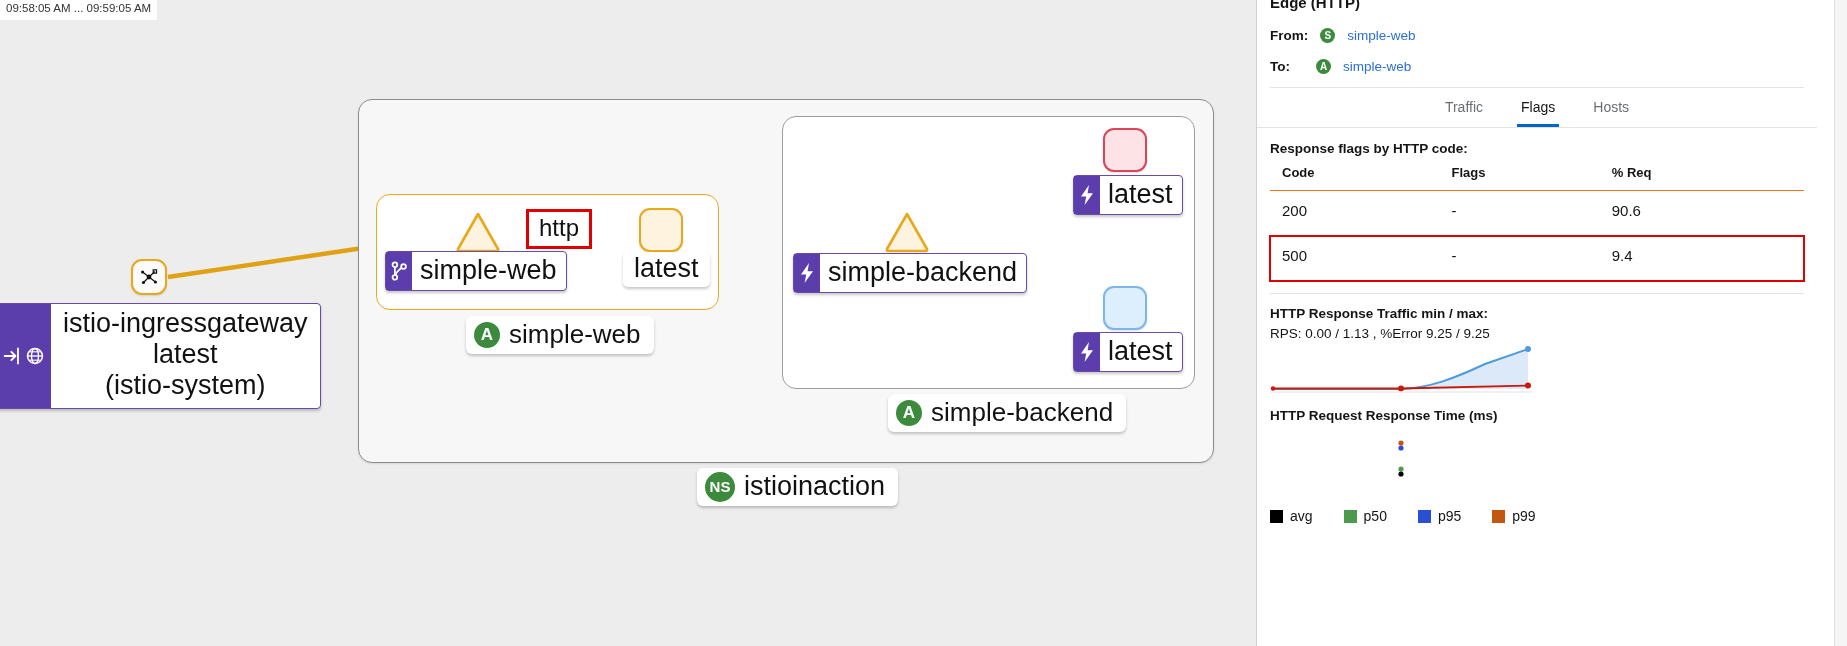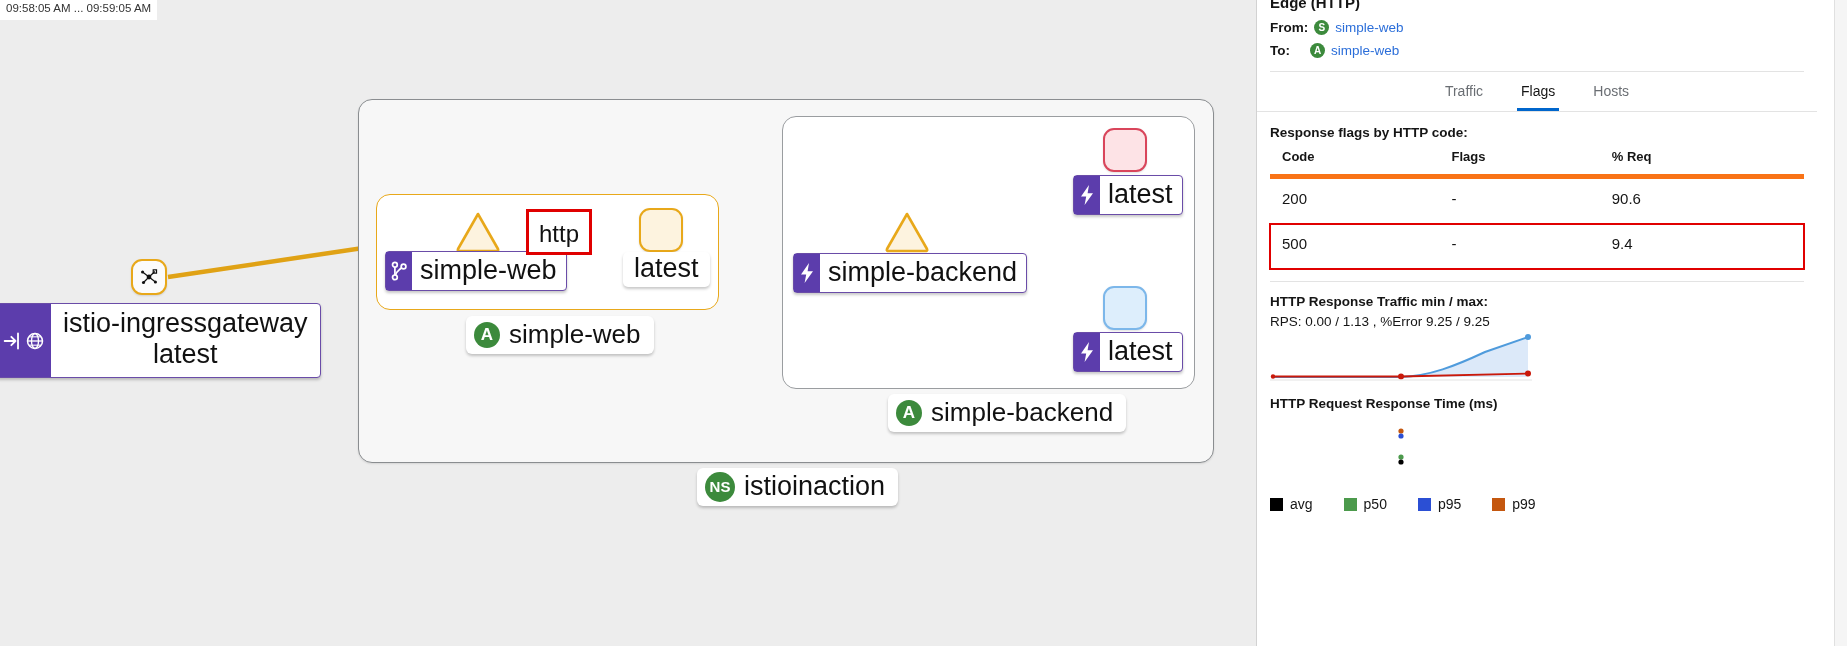--- a/index.html
+++ b/index.html
@@ -140,41 +140,41 @@
     font-size: 27px; line-height: 31px; color: #111;
     text-align: center; white-space: nowrap;
   }
 
   
   .edge-chip {
     position: absolute;
     background: #ffffff;
     border: 3px solid #e00000;
     font-size: 24px; color: #111;
-    padding: 8px 10px 4px;
+    padding: 2px 10px 4px;
     z-index: 22;
     white-space: nowrap;
   }
 
   
   .side-panel {
     position: absolute; left: 1256px; top: 0;
     width: 591px; height: 646px;
     background: #ffffff;
     border-left: 1px solid #d2d2d2;
     font-size: 13px; color: #151515;
     overflow: hidden;
   }
   .sp-inner { position: absolute; left: 0; top: 0; width: 560px; height: 646px; }
   .sp-head { padding: 0 13px; }
   .sp-title {
     font-size: 15px; font-weight: bold; color: #151515;
     margin-top: -6px; line-height: 18px;
   }
-  .sp-row { display: flex; align-items: center; gap: 6px; margin-top: 8px; font-size: 13.5px; }
+  .sp-row { display: flex; align-items: center; gap: 12px; margin-top: 16px; font-size: 13.5px; }
   .sp-row .k { font-weight: bold; min-width: 34px; }
   .sp-row .circ-g {
     width: 15px; height: 15px; border-radius: 50%;
     background: #3c8a3c; color: #fff;
     font-size: 10px; font-weight: bold;
     display: flex; align-items: center; justify-content: center;
     flex: 0 0 15px;
   }
   .sp-row .lnk { color: #2b6ed9; }
   .sp-sep { height: 1px; background: #e3e3e3; margin: 13px 0 0 0; }
@@ -190,21 +190,21 @@
   .tabs-underline { height: 1px; background: #e3e3e3; }
 
   .sp-body { padding: 13px 13px 0 13px; }
   .sp-label { font-size: 13.5px; font-weight: bold; color: #151515; }
 
   table.flags { width: 100%; border-collapse: collapse; margin-top: 9px; }
   table.flags th {
     text-align: left; font-size: 13px; font-weight: bold; color: #151515;
     padding: 0 0 10px 0;
   }
-  table.flags thead tr { border-bottom: 5px solid #f97316; }
+  table.flags thead tr { border-bottom: 1px solid #f97316; }
   table.flags td {
     font-size: 15px; color: #151515;
     padding: 11px 0 16px 0;
   }
   table.flags tbody tr { border-bottom: 1px solid #ededed; }
   table.flags th.c1, table.flags td.c1 { width: 34%; padding-left: 12px; }
   table.flags th.c2, table.flags td.c2 { width: 30%; }
   table.flags th.c3, table.flags td.c3 { width: 36%; }
   tr.row-highlight { outline: 2.5px solid #e00000; outline-offset: -1px; }
   tr.row-highlight td { border-bottom: none; }
@@ -290,20 +290,21 @@
           <circle cx="12" cy="12" r="9" fill="none" stroke="#fff" stroke-width="1.8"></circle>
           <ellipse cx="12" cy="12" rx="4.2" ry="9" fill="none" stroke="#fff" stroke-width="1.6"></ellipse>
           <line x1="3" y1="12" x2="21" y2="12" stroke="#fff" stroke-width="1.6"></line>
           <line x1="4.6" y1="7" x2="19.4" y2="7" stroke="#fff" stroke-width="1.3"></line>
           <line x1="4.6" y1="17" x2="19.4" y2="17" stroke="#fff" stroke-width="1.3"></line>
         </svg>
       </span>
       <span class="txt">
         <span>istio-ingressgateway</span><br>
         <span>latest</span><br>
+        <span>(istio-system)</span>
       </span>
     </div>
 
     <svg class="node-tri" style="left:455px; top:211px;" viewBox="0 0 46 42">
       <path d="M23,3 L43,38 Q44,40 41,40 L5,40 Q2,40 3,38 Z" fill="#fdf3df" stroke="#e8a81a" stroke-width="2.6" stroke-linejoin="round"></path>
     </svg>
 
     <div class="edge-chip" style="left:526px; top:209px;">http</div>
 
     <div class="lbl" style="left:385px; top:251px;">

